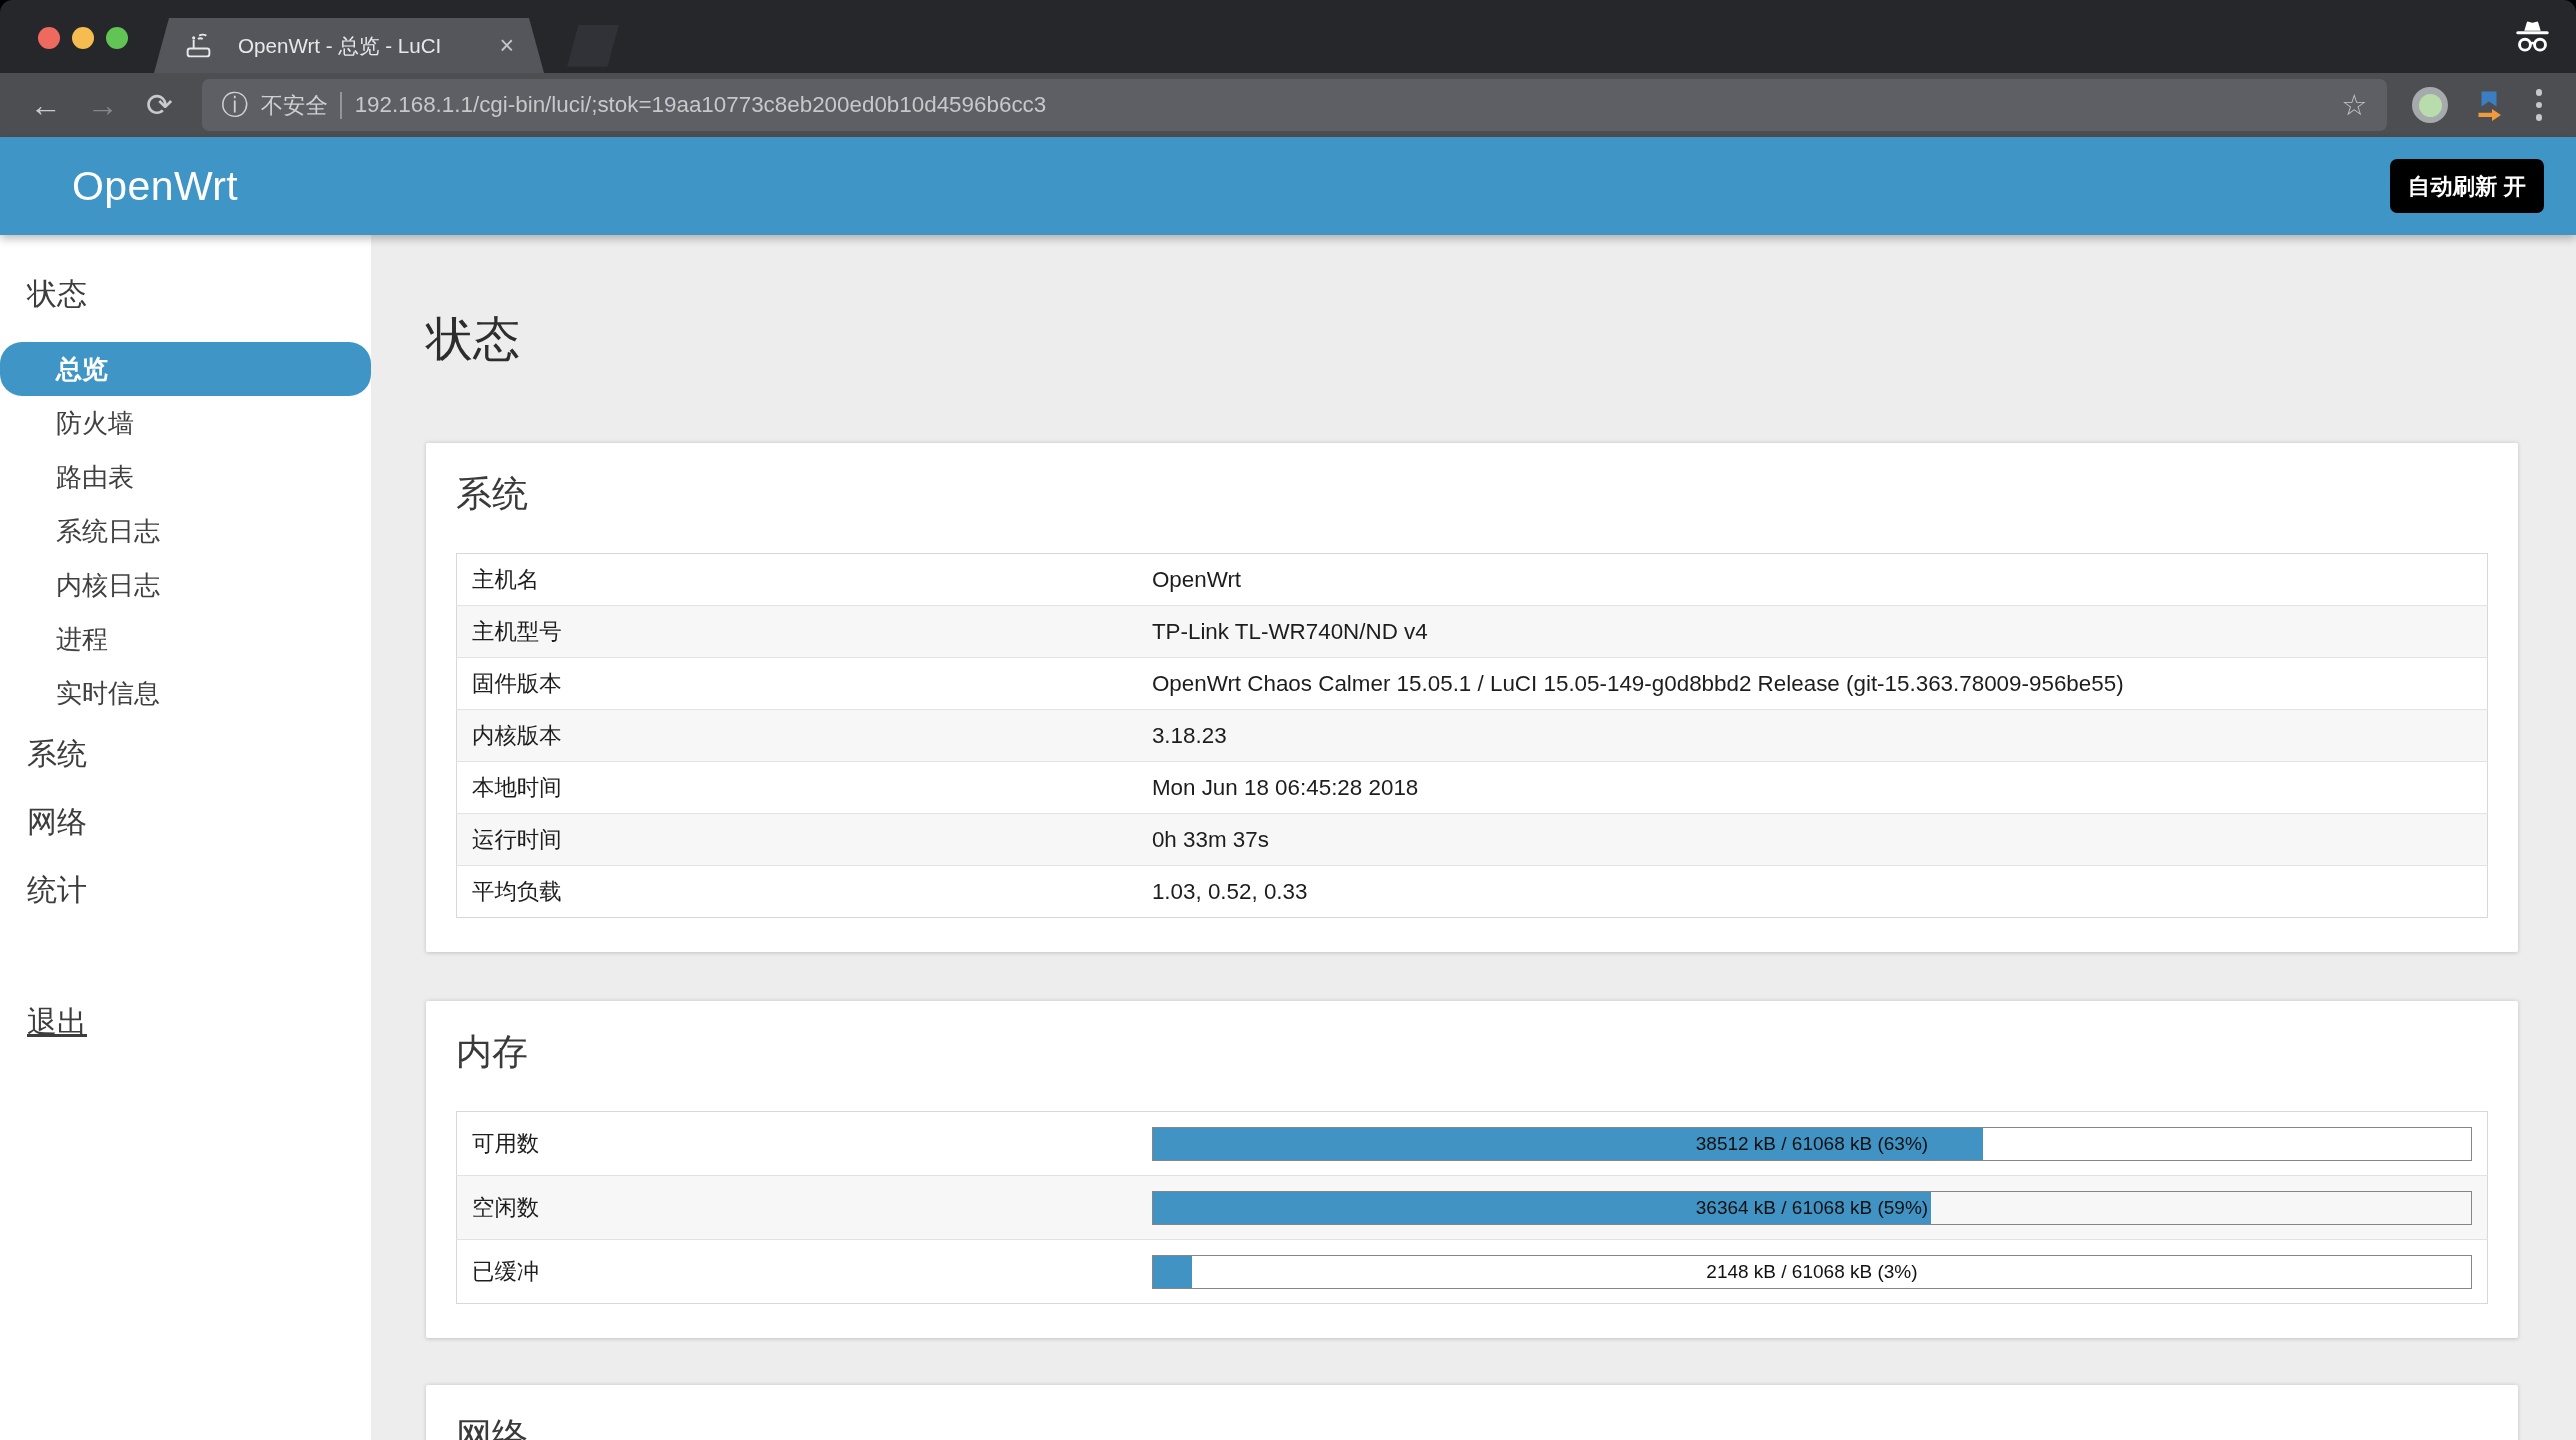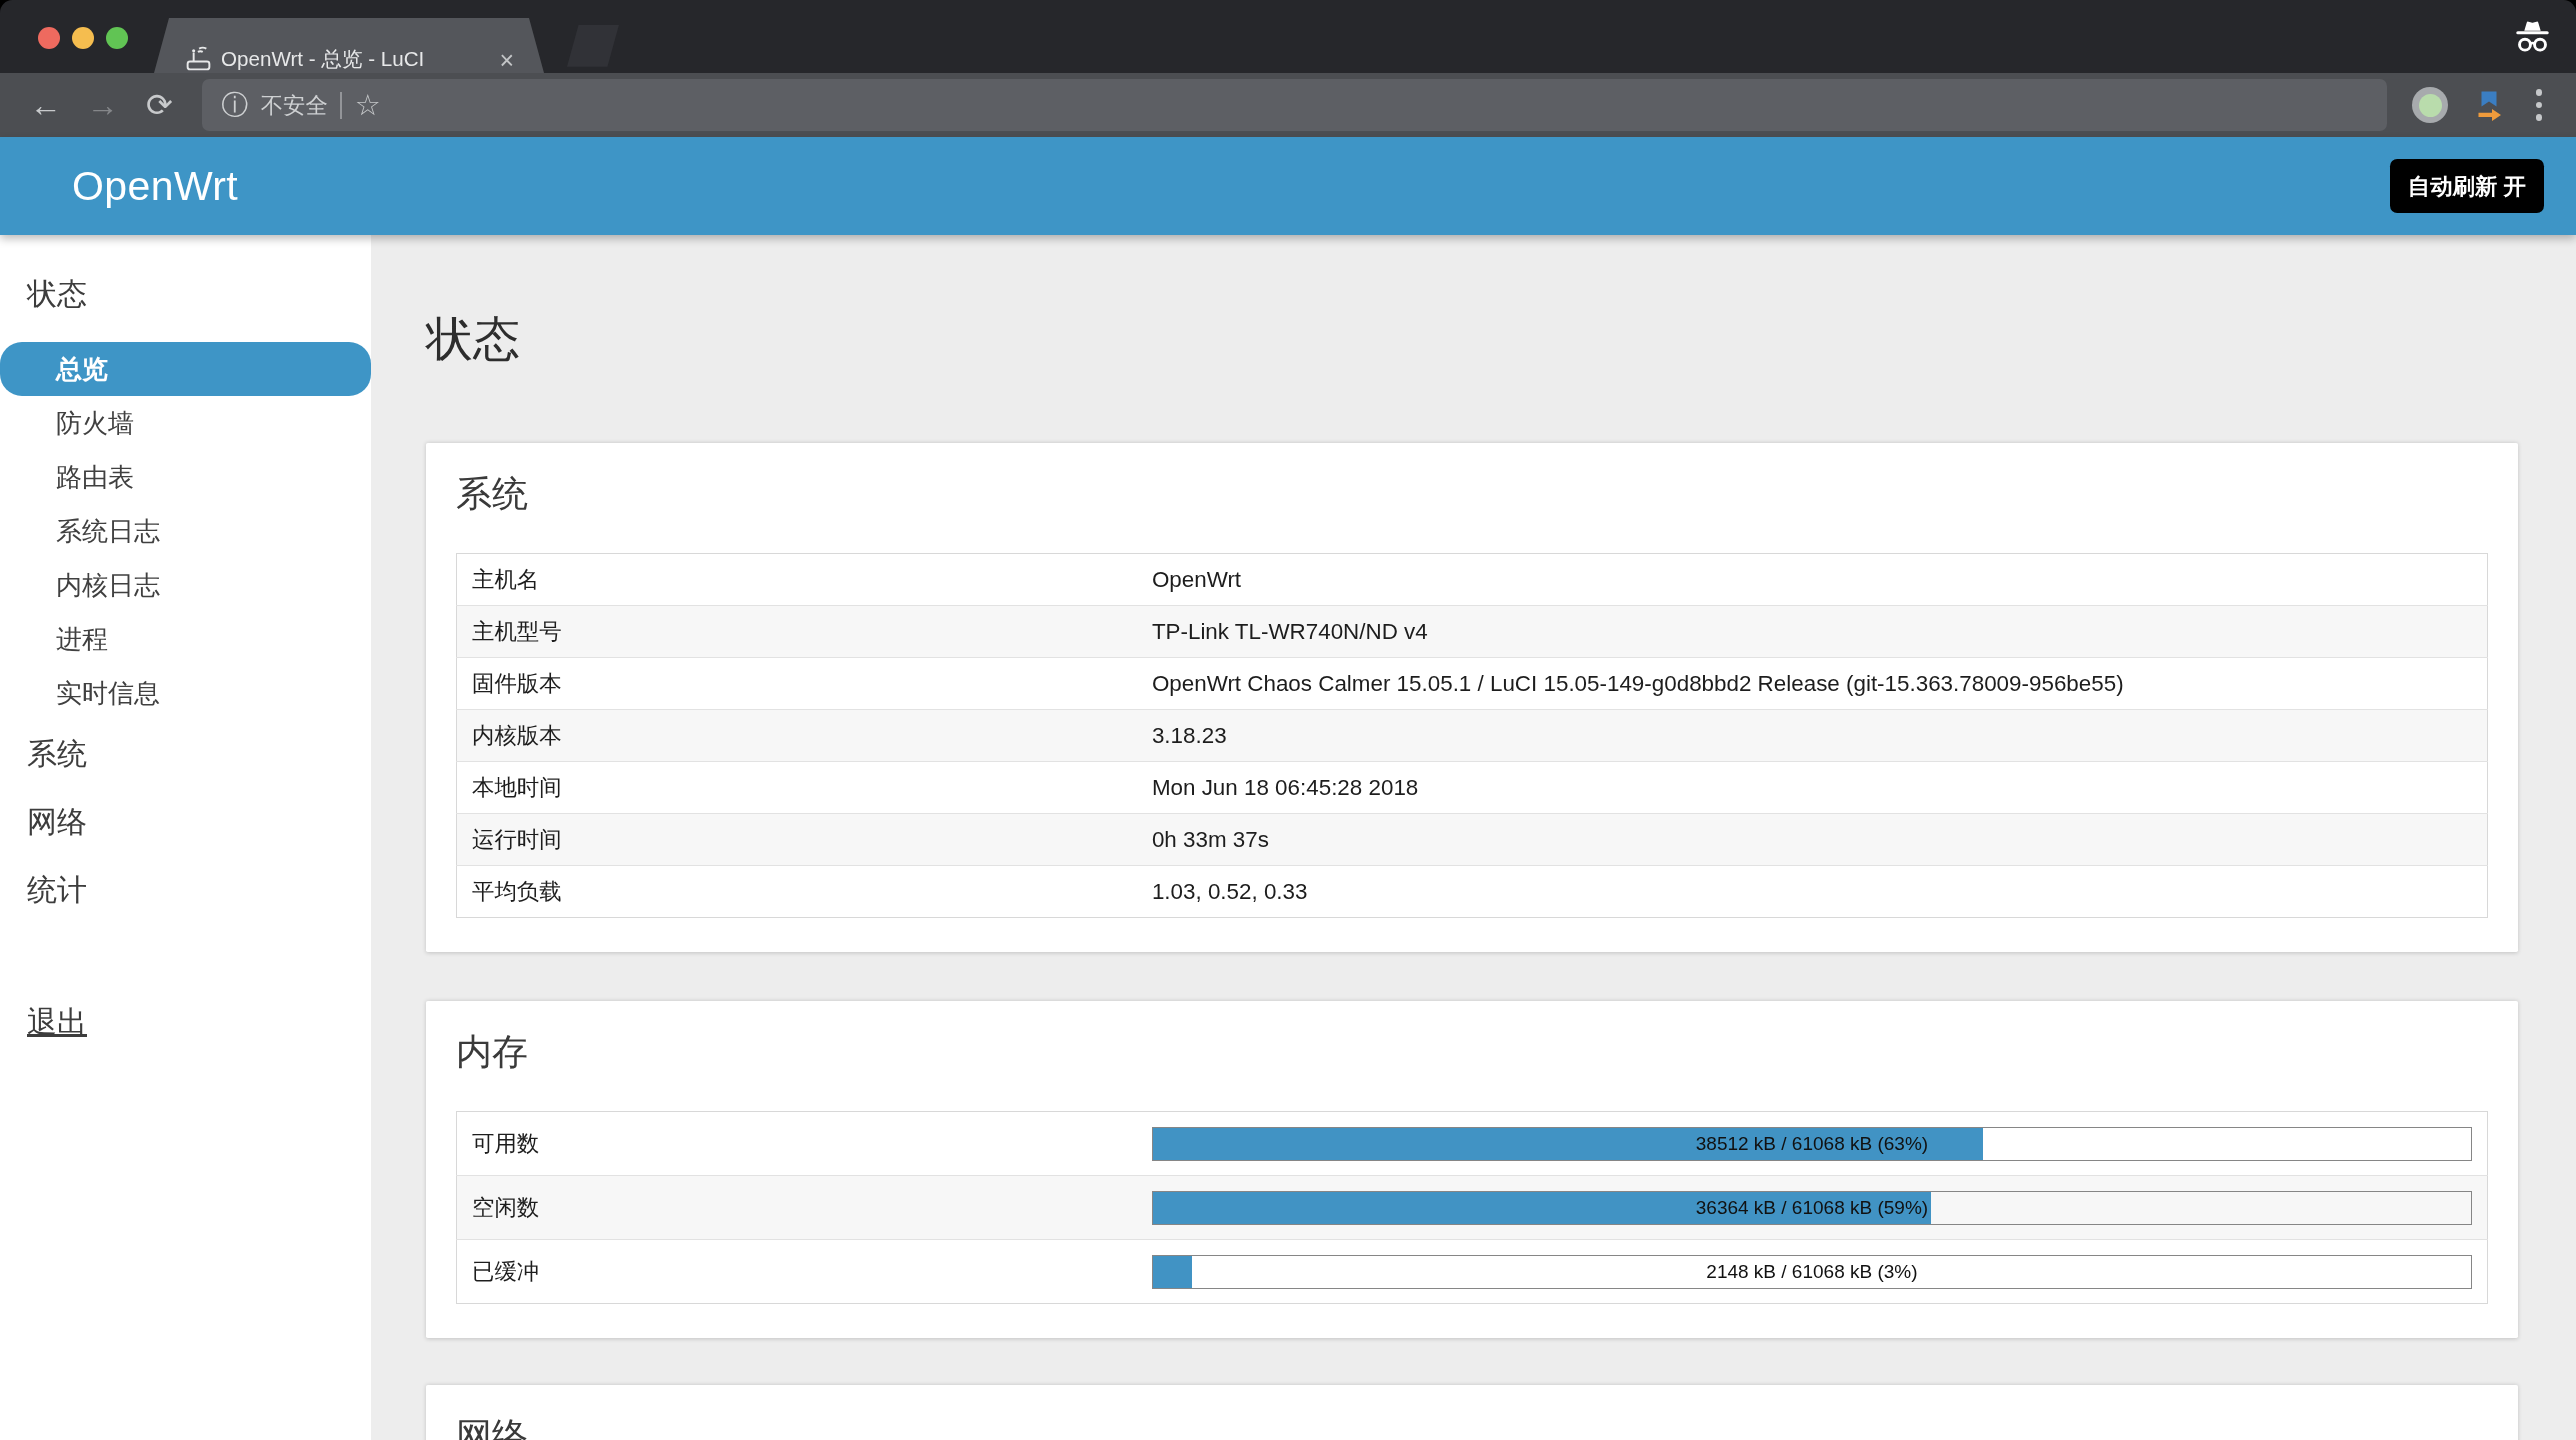--- a/index.html
+++ b/index.html
@@ -10,21 +10,21 @@
 
   
   .tabstrip { position:relative; height:73px; background:#26272b; flex:0 0 auto; }
   .traffic { position:absolute; top:27px; left:38px; display:flex; gap:11.6px; }
   .traffic span { width:22.4px; height:22.4px; border-radius:50%; display:block; }
   .light-red   { background:#ee6a5f; }
   .light-yellow{ background:#f5bd4f; }
   .light-green { background:#61c454; }
   .tab { position:absolute; left:154px; bottom:0; width:390px; height:55px; background:#54565b;
          clip-path:polygon(15px 0, calc(100% - 15px) 0, 100% 100%, 0 100%);
-         display:flex; align-items:flex-end; padding:0 30px; gap:8px; }
+         display:flex; align-items:center; padding:0 30px; gap:25px; }
   .tab-title { color:#e7e8e9; font-size:20.6px; white-space:nowrap; overflow:hidden; flex:1; }
   .tab-close { color:#c3c5c7; font-size:25px; line-height:1; cursor:default; }
   .newtab { position:absolute; left:567px; bottom:6.3px; width:52px; height:42px; background:#313237;
             clip-path:polygon(11.6px 0, 100% 0, calc(100% - 11.6px) 100%, 0 100%); }
   .incognito { position:absolute; right:23px; top:18px; }
 
   
   .toolbar { height:64px; background:#4c4e52; display:flex; align-items:center;
              padding:0 21.5px; gap:9px; flex:0 0 auto; }
   .nav-ic { font-size:32px; line-height:1; width:48px; text-align:center; color:#c8cacc; }
@@ -125,20 +125,21 @@
   </div>
 
   <div class="toolbar">
     <span class="nav-ic">←</span>
     <span class="nav-ic disabled">→</span>
     <span class="nav-ic">⟳</span>
     <div class="addressbar">
       <span class="info-ic">ⓘ</span>
       <span class="sec-label">不安全</span>
       <span class="addr-div"></span>
+      <span class="url-text">192.168.1.1/cgi-bin/luci/;stok=19aa10773c8eb200ed0b10d4596b6cc3</span>
       <span class="star-ic">☆</span>
     </div>
     <div class="tb-right">
       <div class="avatar">
           <i></i>
         </div>
       <span>
         <svg width="36" height="36" viewBox="0 0 24 24">
           <path d="M7 3 h10 v10 l-5 -3.4 L7 13 Z" fill="#3b7ec2"></path>
           <path d="M5 17.2 h9 v-2.6 l6 4 -6 4 v-2.6 h-9 Z" fill="#ef9b3c"></path>

